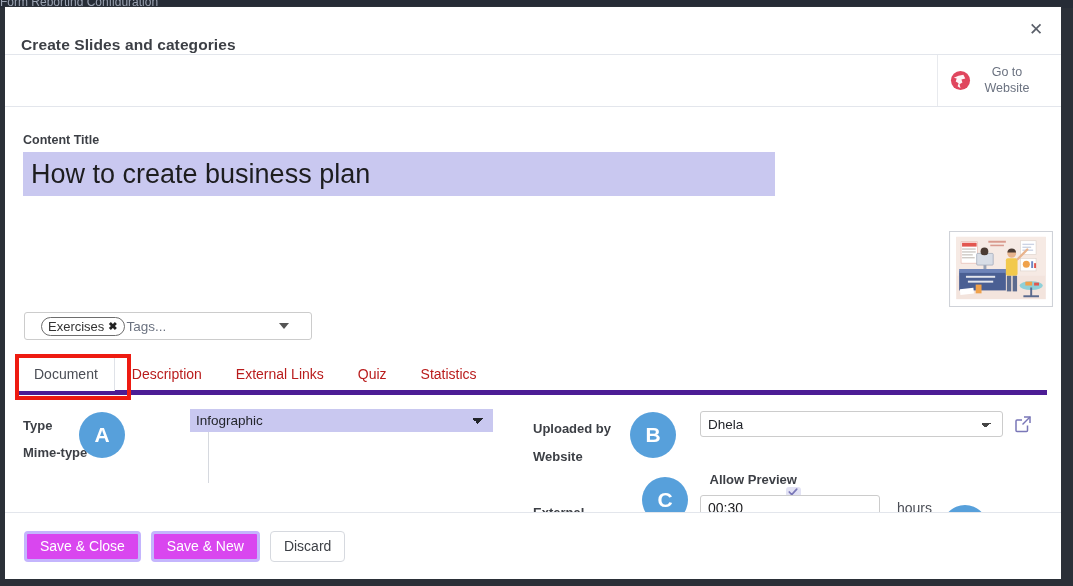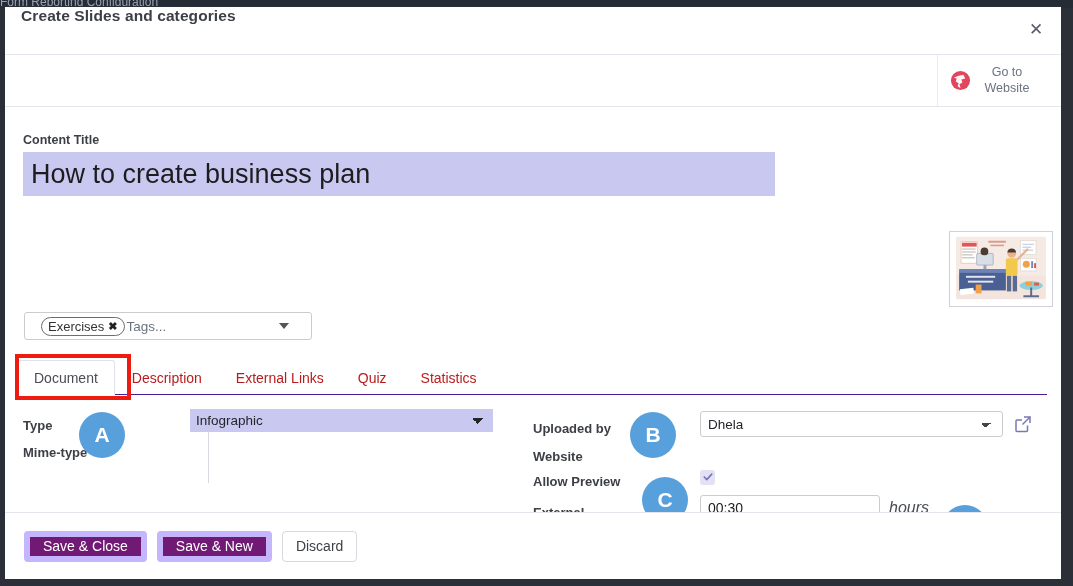--- a/index.html
+++ b/index.html
@@ -46,21 +46,21 @@
     border: 1px solid #2b3038;
     display: flex;
     flex-direction: column;
   }
 
   .modal-header {
     position: relative;
     height: 48px;
     border-bottom: 1px solid #e3e6ec;
     display: flex;
-    align-items: flex-start;
+    align-items: flex-end;
     flex: 0 0 auto;
   }
   .modal-title {
     margin-left: 16px;
     font-size: 15.5px;
     font-weight: bold;
     color: #3c3f45;
     letter-spacing: .1px;
   }
   .close-btn {
@@ -198,21 +198,21 @@
 
   
   .tabs {
     position: absolute;
     left: 12px;
     top: 250px;
     width: 1030px;
     height: 38px;
     display: flex;
     align-items: flex-end;
-    border-bottom: 1px solid #4c1d95;
+    border-bottom: 5px solid #4c1d95;
   }
   .tab {
     padding: 9px 16px 8px 16px;
     font-size: 14px;
     color: #b91c1c;
     cursor: pointer;
     position: relative;
     top: 1px;
     border: 1px solid transparent;
     border-radius: 3px 3px 0 0;
@@ -343,24 +343,23 @@
     height: 27px;
     border: 1px solid #ccc;
     border-radius: 3px;
     background: #fff;
     font-size: 14px;
     color: #1d1d1f;
     padding-left: 7px;
     font-family: "Liberation Sans", sans-serif;
   }
   .unit-label {
-    margin-left: 9px;
-    font-size: 16px;
+    margin-left: 17px;
+    font-size: 14px;
     color: #4a4d55;
-    font-style: italic;
   }
 
   
   .badge {
     position: absolute;
     width: 46px; height: 46px;
     border-radius: 50%;
     background: #57a0db;
     color: #ffffff;
     font-size: 21px;
@@ -387,23 +386,23 @@
   }
   .btn {
     font-family: "Liberation Sans", sans-serif;
     font-size: 14px;
     border-radius: 4px;
     cursor: pointer;
     height: 31px;
     padding: 0 13px;
   }
   .btn-primary {
-    background: #701a75;
+    background: #d946ef;
     color: #fff;
-    border: 6px solid #c4b5fd;
+    border: 3px solid #c4b5fd;
   }
   .btn-secondary {
     background: #ffffff;
     color: #3c3f45;
     border: 1px solid #d6d9df;
   }
 </style>
 </head>
 <body>
 
@@ -549,21 +548,21 @@
                 <path d="M16 2 L8.5 9.5"></path>
                 <path d="M13.5 10.5 V15.5 a1 1 0 0 1 -1 1 H3 a1 1 0 0 1 -1 -1 V6 a1 1 0 0 1 1 -1 H8"></path>
               </svg>
             </span>
           </div>
 
           <div class="frow" style="height:22px;">
             <span class="flabel">Website</span>
           </div>
 
-          <div class="frow" style="height:28px;">
+          <div class="frow" style="height:28px;flex-direction:column;">
             <span class="flabel">Allow Preview</span>
             <span class="checkbox-sm">
               <svg viewBox="0 0 12 12" xmlns="http://www.w3.org/2000/svg">
                 <path d="M1.5 6 L4.5 9.2 L10.5 2.6" fill="none" stroke="#7a77b8" stroke-width="2" stroke-linecap="round" stroke-linejoin="round"></path>
               </svg>
             </span>
           </div>
 
           <div class="frow" style="height:34px;">
             <span class="flabel">External</span>

